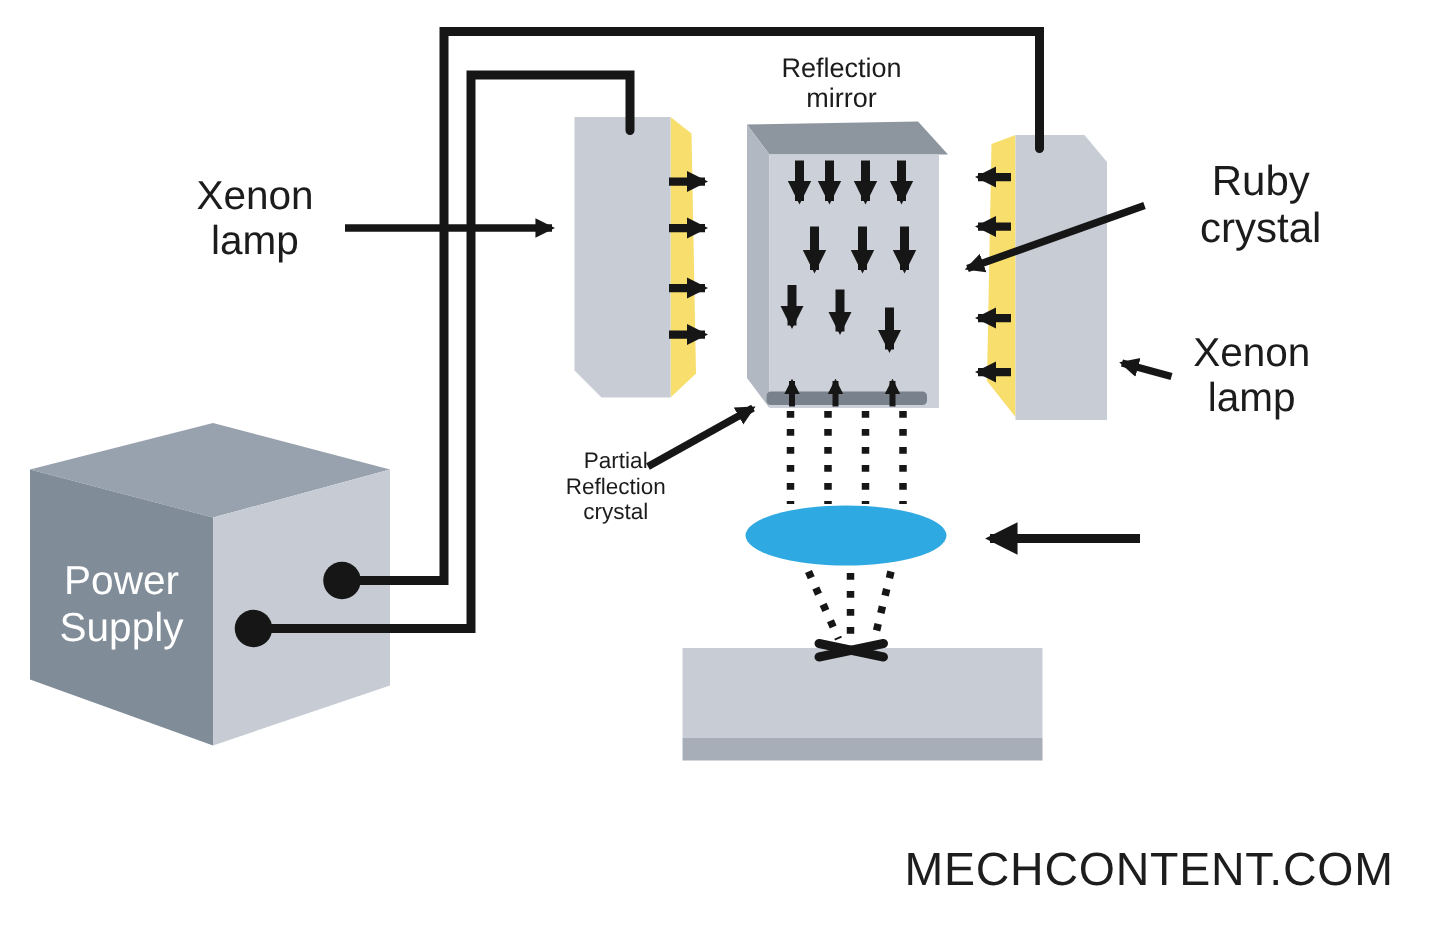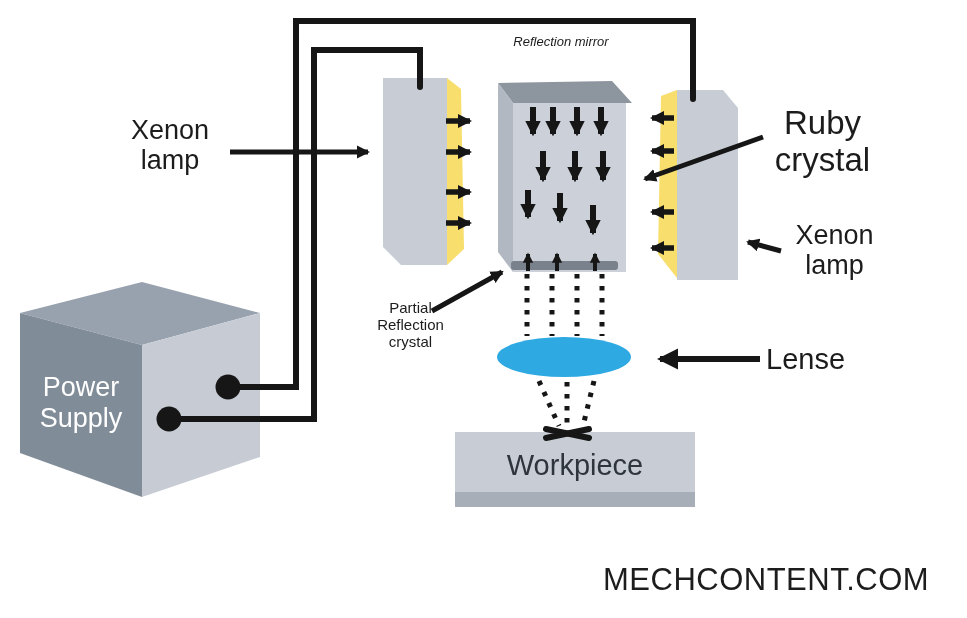--- a/index.html
+++ b/index.html
@@ -12,22 +12,22 @@
   }
   #diagram-svg{position:absolute;left:0;top:0;}
   .label{
     position:absolute;
     color:var(--label-text,#1c1c1c);
     text-align:center;
     line-height:1.12;
     user-select:none;
   }
   .lbl-xenon-left   {left:105px;top:115px;width:130px;font-size:27px;}
-  .lbl-reflection   {left:496px;top:35px; width:130px;font-size:13px;font-style:italic;}
-  .lbl-ruby         {left:760px;top:105px;width:125px;font-size:33px;}
+  .lbl-reflection   {left:496px;top:35px; width:130px;font-size:18px;}
+  .lbl-ruby         {left:778px;top:105px;width:125px;font-size:28px;}
   .lbl-xenon-right  {left:772px;top:220px;width:125px;font-size:27px;}
   .lbl-partial      {left:363px;top:300px;width:95px; font-size:15px;}
   .lbl-lense        {left:766px;top:343px;width:110px;font-size:29px;text-align:left;}
   .lbl-workpiece    {left:455px;top:449px;width:240px;font-size:29px;color:#2f353c;}
   .lbl-power{
     left:22px;top:372px;width:118px;font-size:27px;font-weight:normal;
     color:var(--power-text,#fff);line-height:1.15;text-align:center;
   }
   .lbl-watermark{
     left:560px;top:563px;width:370px;font-size:31px;letter-spacing:.5px;
@@ -159,17 +159,15 @@
     <line class="ink ar5" x1="781" y1="251" x2="748" y2="242" marker-end="url(#mh)"></line>
     <line class="ink ar5" x1="432" y1="311" x2="502" y2="272" marker-end="url(#mh)"></line>
     <line class="ink ar6" x1="760" y1="359" x2="660" y2="359" marker-end="url(#mhBig)"></line>
   </svg>
 
   <div class="label lbl-xenon-left">Xenon lamp</div>
   <div class="label lbl-reflection">Reflection mirror</div>
   <div class="label lbl-ruby">Ruby crystal</div>
   <div class="label lbl-xenon-right">Xenon lamp</div>
   <div class="label lbl-partial">Partial Reflection crystal</div>
-  <div class="label lbl-lense">Lense</div>
-  <div class="label lbl-workpiece">Workpiece</div>
   <div class="label lbl-power">Power Supply</div>
   <div class="label lbl-watermark">MECHCONTENT.COM</div>
 </div>
 
 </body></html>

